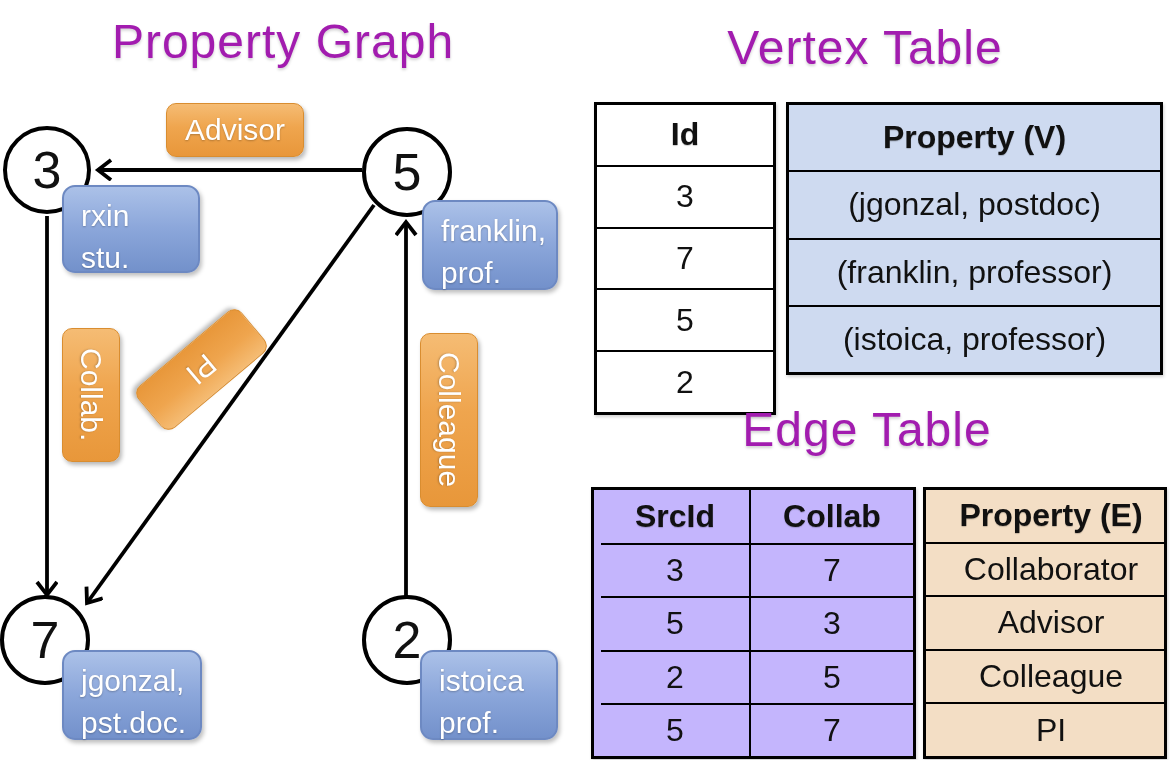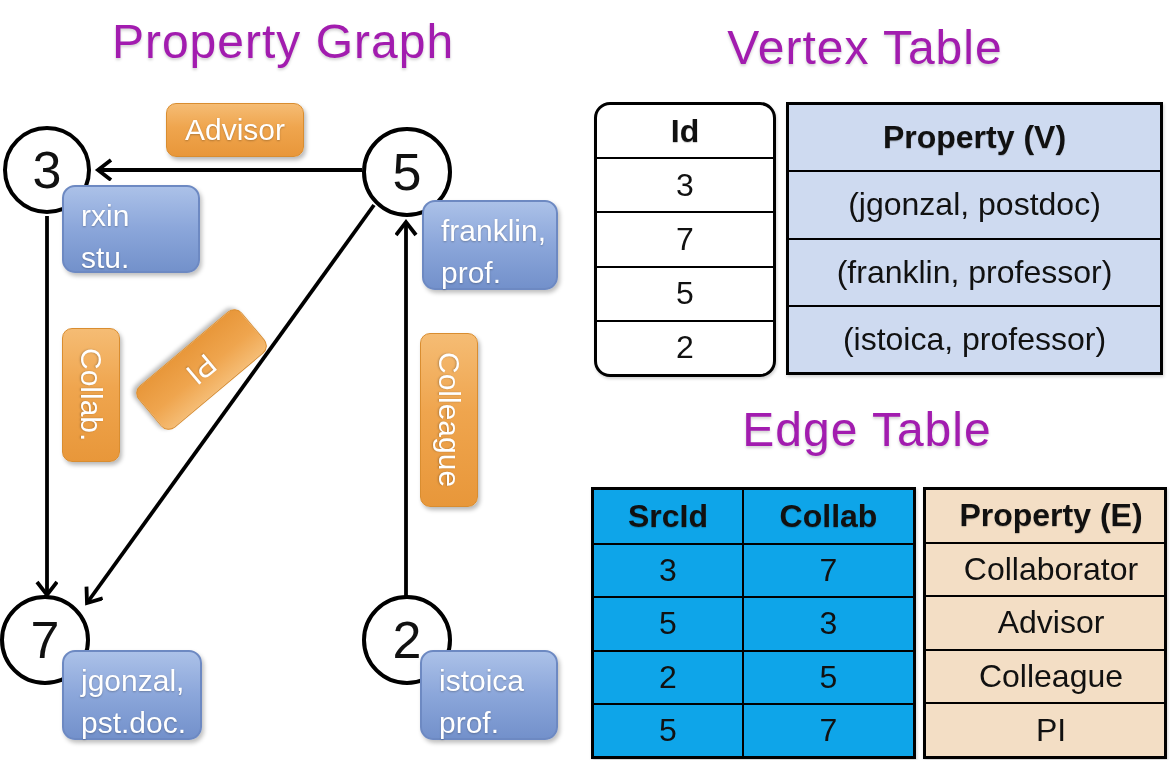--- a/index.html
+++ b/index.html
@@ -27,23 +27,23 @@
         text-shadow:0 1px 2px rgba(0,0,0,0.25);}
   
   .tcol{position:absolute;box-sizing:border-box;border:3px solid #000;background:#fff;
         display:flex;flex-direction:column;box-shadow:1px 2px 3px rgba(0,0,0,0.18);}
   .tcol .tcell{flex:1;display:flex;align-items:center;justify-content:center;
         border-top:2.5px solid #000;font-size:32px;white-space:nowrap;}
   .tcol .tcell:first-child{border-top:none;}
   .th{font-weight:bold;font-size:28px;text-shadow:0 1px 1px rgba(0,0,0,0.2);}
   .fill-blue{background:#cedaf0;}
   .fill-tan{background:#f3dec5;padding-left:12px;}
-  .egrid{position:absolute;box-sizing:border-box;border:3px solid #000;background:#0ea5e9;
+  .egrid{position:absolute;box-sizing:border-box;border:3px solid #000;background:#c4b5fd;
         display:grid;grid-template-columns:148px 1fr;grid-template-rows:repeat(5,1fr);
-        box-shadow:1px 2px 3px rgba(0,0,0,0.18);}
+        box-shadow:1px 2px 3px rgba(0,0,0,0.18);padding-left:7px;}
   .egrid .gcell{display:flex;align-items:center;justify-content:center;font-size:32px;
         border-top:2.5px solid #000;}
   .egrid .gcell:nth-child(-n+2){border-top:none;}
   .egrid .gcell:nth-child(even){border-left:2.5px solid #000;}
 </style>
 </head>
 <body>
 
 <div class="canvas">
 
@@ -99,21 +99,21 @@
     <div>jgonzal,</div>
     <div>pst.doc.</div>
   </div>
   <div class="pbox" style="left:420px;top:650px;width:138px;height:90px;">
     <div>istoica</div>
     <div>prof.</div>
   </div>
 
   <div class="title" style="left:565px;top:20px;width:600px;">Vertex Table</div>
 
-  <div class="tcol" style="left:594px;top:102px;width:182px;height:275px;border-radius:16px;">
+  <div class="tcol" style="left:594px;top:102px;width:182px;height:313px;">
     <div class="tcell th">Id</div>
     <div class="tcell">3</div>
     <div class="tcell">7</div>
     <div class="tcell">5</div>
     <div class="tcell">2</div>
   </div>
   <div class="tcol" style="left:786px;top:102px;width:377px;height:273px;">
     <div class="tcell th fill-blue">Property (V)</div>
     <div class="tcell fill-blue">(jgonzal, postdoc)</div>
     <div class="tcell fill-blue">(franklin, professor)</div>

